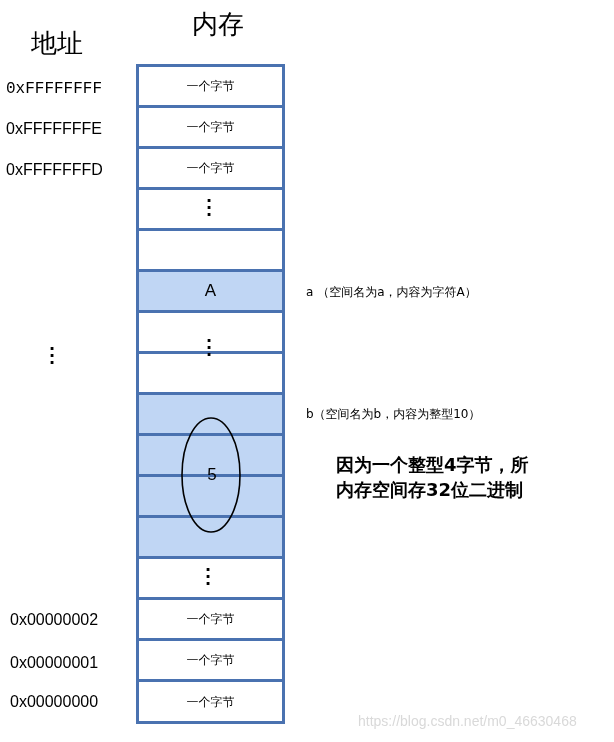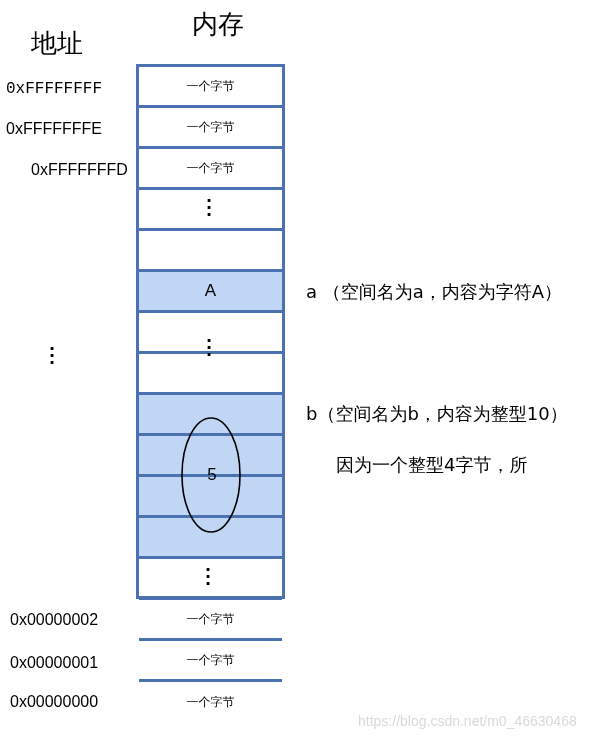--- a/index.html
+++ b/index.html
@@ -2,45 +2,45 @@
 <html><head>
   <meta charset="utf-8">
   <style>
     html, body { margin: 0; padding: 0; background: #ffffff; }
     body { width: 614px; height: 742px; position: relative; overflow: hidden;
            font-family: "DejaVu Sans", "Liberation Sans", sans-serif; color: #000; }
     .abs { position: absolute; }
     .title { font-size: 26px; line-height: 30px; white-space: nowrap; }
     .addr { font-family: "Liberation Sans", "DejaVu Sans", sans-serif; font-size: 16px;
             line-height: 20px; white-space: nowrap; }
-    .memory { position: absolute; left: 136px; top: 64px; width: 149px; height: 535px;
+    .memory { position: absolute; left: 136px; top: 64px; width: 149px; height: 660px;
               box-sizing: border-box; border: 3px solid #4a72b0; background: #fff; }
     .row { position: absolute; left: 0; width: 143px; height: 41px; box-sizing: border-box;
            border-bottom: 3px solid #4a72b0; display: flex; align-items: center;
            justify-content: center; font-size: 12px; }
     .row.last { border-bottom: none; }
     .row.filled { background: #c0d6f4; }
     .row .val { font-family: "Liberation Sans", "DejaVu Sans", sans-serif; font-size: 17px; }
     .vdots { position: absolute; font-weight: bold; font-size: 16px; line-height: 6px;
              width: 10px; text-align: center; }
     .vdots span { display: block; height: 7px; }
-    .note { font-size: 18px; line-height: 24px; white-space: nowrap; }
+    .note { font-size: 12px; line-height: 24px; white-space: nowrap; }
     .explain { font-size: 18px; line-height: 25px; white-space: nowrap; }
     .watermark { font-family: "Liberation Sans", "DejaVu Sans", sans-serif; font-size: 14px;
                  color: #d9d9d9; white-space: nowrap; }
   </style>
 </head>
 <body>
 
 <div class="abs title" style="left:31px; top:28px;">地址</div>
 <div class="abs title" style="left:192px; top:9px;">内存</div>
 
 <div class="abs addr" style="left:6px; top:79px;font-family:Liberation Mono, monospace;">0xFFFFFFFF</div>
 <div class="abs addr" style="left:6px; top:119px;">0xFFFFFFFE</div>
-<div class="abs addr" style="left:6px; top:160px;margin-left:25px;">0xFFFFFFFD</div>
+<div class="abs addr" style="left:6px; top:160px;">0xFFFFFFFD</div>
 
 <div class="abs vdots" style="left:47px; top:346px;">
   <span>·</span>
     <span>·</span>
     <span>·</span>
 </div>
 
 <div class="abs addr" style="left:10px; top:610px;">0x00000002</div>
 <div class="abs addr" style="left:10px; top:653px;">0x00000001</div>
 <div class="abs addr" style="left:10px; top:692px;">0x00000000</div>
@@ -95,17 +95,18 @@
 </div>
 
 <svg class="abs" style="left:176px; top:412px;" width="70" height="126" viewBox="0 0 70 126">
   <ellipse cx="35" cy="63" rx="29" ry="57" fill="none" stroke="#000" stroke-width="1.6"></ellipse>
 </svg>
 <div class="abs" style="left:196px; top:464px; width:32px; text-align:center; font-family:'Liberation Sans','DejaVu Sans',sans-serif; font-size:17px; line-height:22px;">5</div>
 
 <div class="abs note" style="left:306px; top:280px;">a （空间名为a，内容为字符A）</div>
 <div class="abs note" style="left:306px; top:402px;">b（空间名为b，内容为整型10）</div>
 
-<div class="abs" style="left:336px; top:452px;">
+<div class="abs" style="left:336px; top:452px;font-weight:bold;">
   <div class="explain">因为一个整型4字节，所</div>
+  <div class="explain">内存空间存32位二进制</div>
 </div>
 
 <div class="abs watermark" style="left:358px; top:713px;">https://blog.csdn.net/m0_46630468</div>
 
 </body></html>

